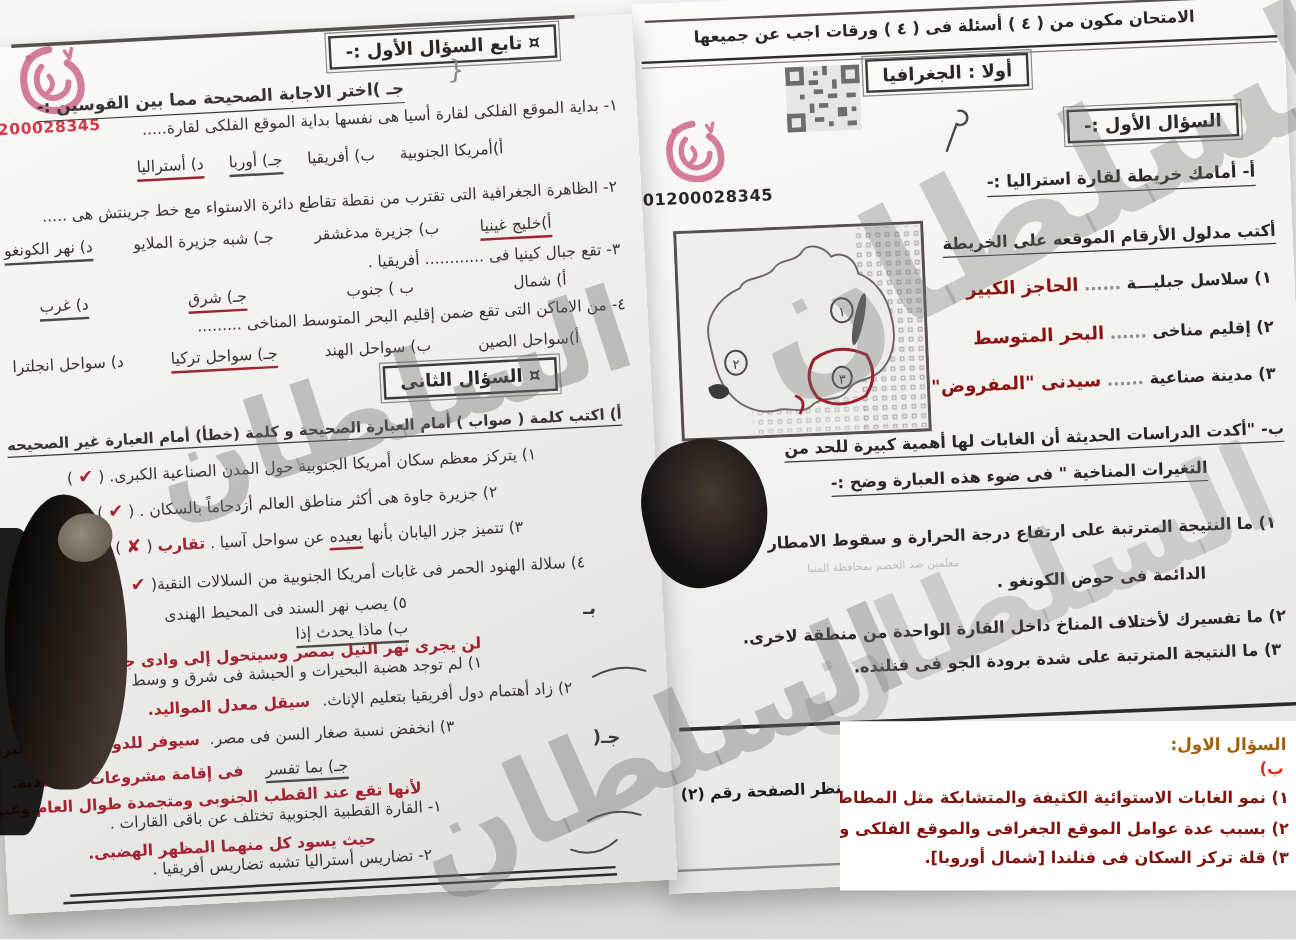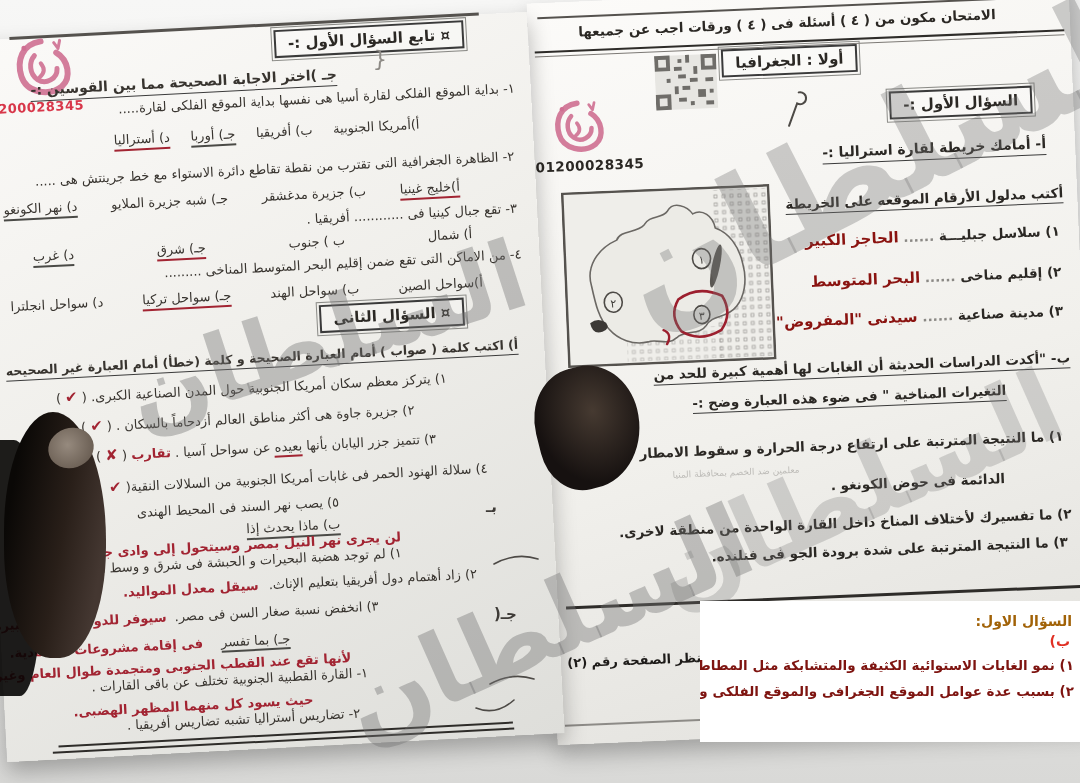--- a/index.html
+++ b/index.html
@@ -287,15 +287,16 @@
   </div>
 
   <div class="thumb" style="left:536px;top:366px;width:104px;height:122px;transform:rotate(-14deg);
               border-radius:50% 50% 60% 42%;background:radial-gradient(ellipse at 58% 38%,#463a31,#161110 68%);"></div>
 
   <div class="overlay">
     <div class="t b" style="right:8px;top:12px;font-size:14px;color:#a16207;">السؤال الاول:</div>
     <div class="t b" style="right:10px;top:32px;font-size:14px;color:#e03024;">ب)</div>
     <div class="t b" style="right:6px;top:56px;font-size:13.5px;color:#7e1410;">١) نمو الغابات الاستوائية الكثيفة والمتشابكة مثل المطاط والماهوجنى.</div>
     <div class="t b" style="right:6px;top:82px;font-size:13.5px;color:#7e1410;">٢) بسبب عدة عوامل الموقع الجغرافى والموقع الفلكى والتضاريس.</div>
+    <div class="t b" style="right:6px;top:106px;font-size:13.5px;color:#7e1410;">٣) قلة تركز السكان فى فنلندا [شمال أوروبا].</div>
   </div>
 
 </div>
 
 </body></html>

